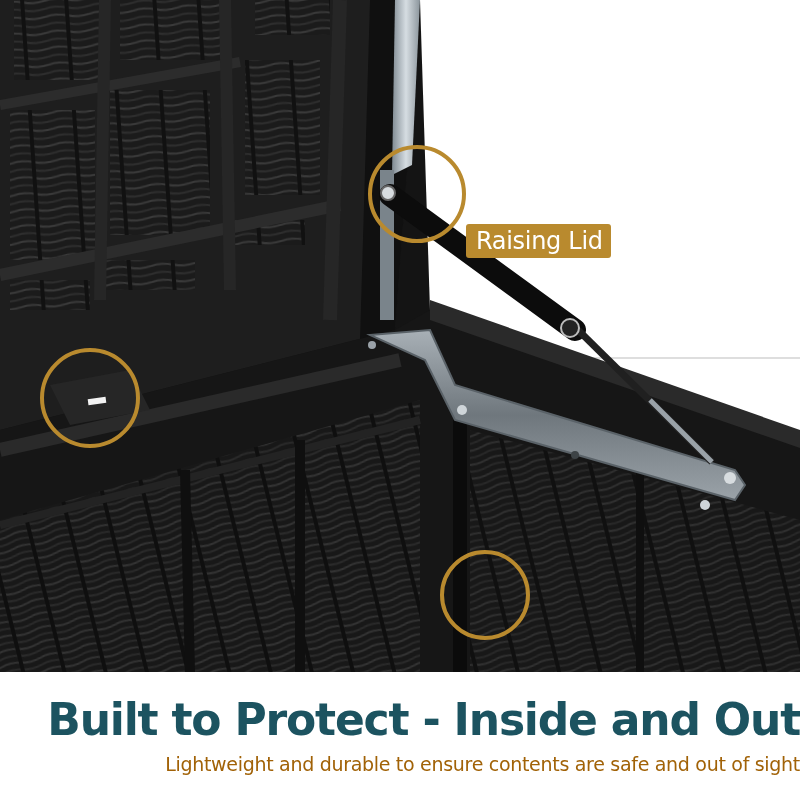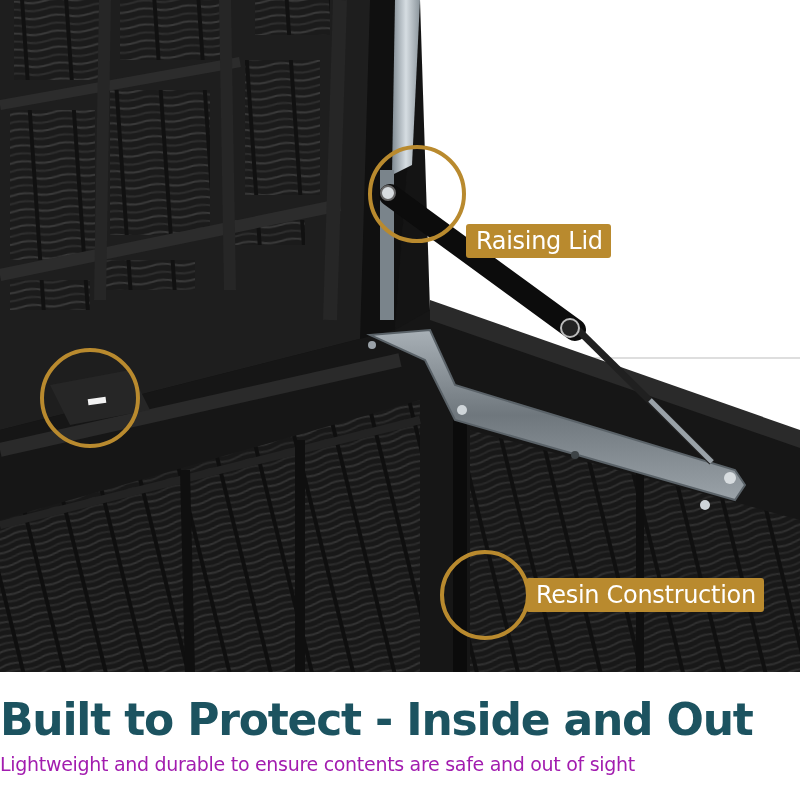--- a/index.html
+++ b/index.html
@@ -18,30 +18,30 @@
     }
     .callout-label {
       position: absolute; background: #b98a2e; color: #ffffff;
       font-family: "DejaVu Sans", sans-serif; font-size: 24px; line-height: 34px;
       padding: 0 8px 0 10px; border-radius: 3px; white-space: nowrap;
       letter-spacing: -0.3px;
     }
 
     .caption {
       position: absolute; left: 0; top: 672px; width: 800px; height: 128px;
-      background: #ffffff; text-align: left;
+      background: #ffffff; text-align: right;
     }
     .headline {
       position: absolute; left: 0; width: 800px; top: 18px;
       color: #1c5360; font-family: "DejaVu Sans", sans-serif; font-weight: bold;
       font-size: 44px; line-height: 60px; letter-spacing: -1.2px;
     }
     .subhead {
       position: absolute; left: 0; width: 800px; top: 78px;
-      color: #a21caf; font-family: "DejaVu Sans", sans-serif;
+      color: #a16207; font-family: "DejaVu Sans", sans-serif;
       font-size: 19px; line-height: 28px; letter-spacing: -0.3px;
     }
   </style>
 </head>
 <body>
 
 <div class="photo">
   <svg width="800" height="672" viewBox="0 0 800 672">
     <defs>
       <pattern id="weave" width="44" height="16" patternUnits="userSpaceOnUse" patternTransform="rotate(-4)">
@@ -117,19 +117,18 @@
     <polygon points="50,385 130,370 150,410 70,425" fill="#262626"></polygon>
     <rect x="88" y="398" width="18" height="6" fill="#f2f2f2" transform="rotate(-8 97 401)"></rect>
   </svg>
 
   <div class="callout-ring" style="left:368px; top:145px; width:98px; height:98px;"></div>
   <div class="callout-label" style="left:466px; top:188px;margin-top:36px;">Raising Lid</div>
 
   <div class="callout-ring" style="left:40px; top:348px; width:100px; height:100px;"></div>
 
   <div class="callout-ring" style="left:440px; top:550px; width:90px; height:90px;"></div>
-  <div class="callout-label" style="left:526px; top:578px;">Resin Construction</div>
 </div>
 
 <div class="caption">
   <div class="headline">Built to Protect - Inside and Out</div>
   <div class="subhead">Lightweight and durable to ensure contents are safe and out of sight</div>
 </div>
 
 </body></html>

